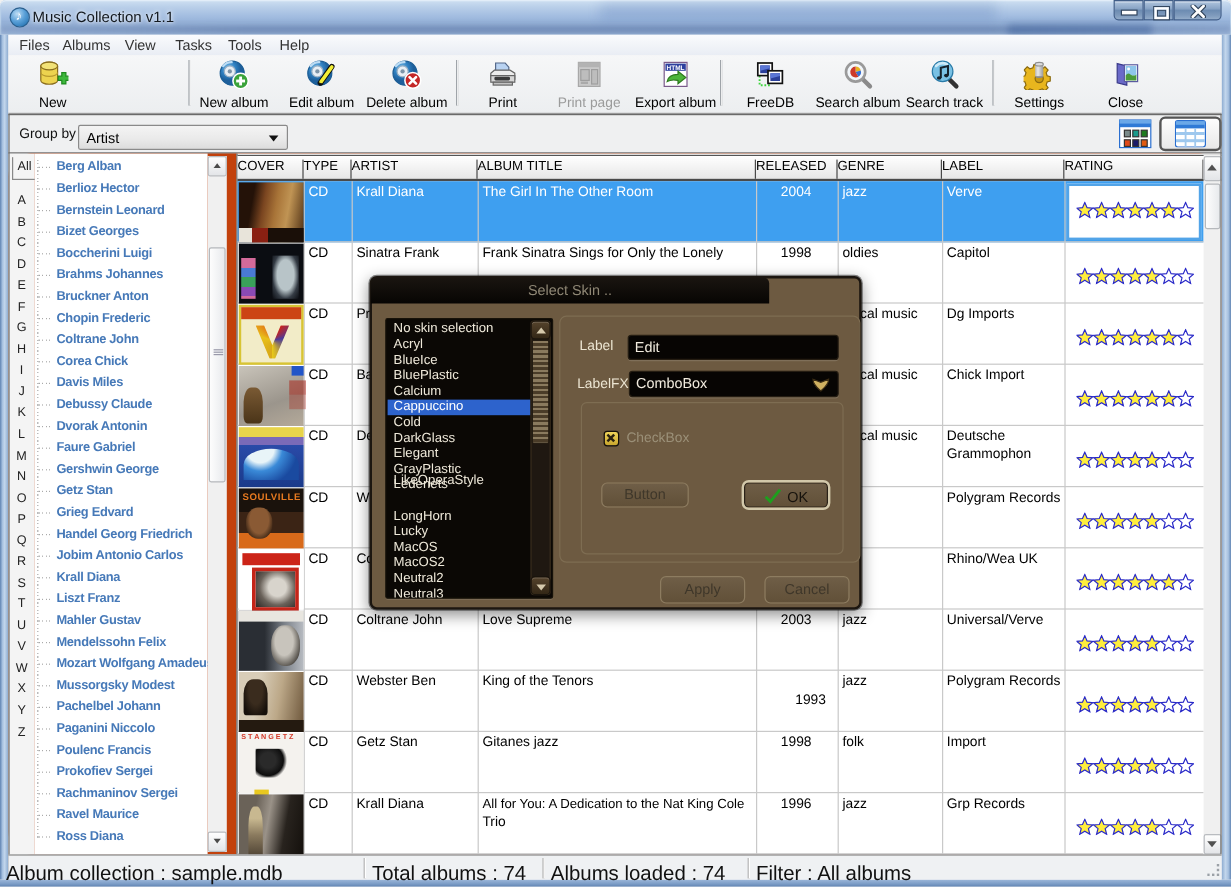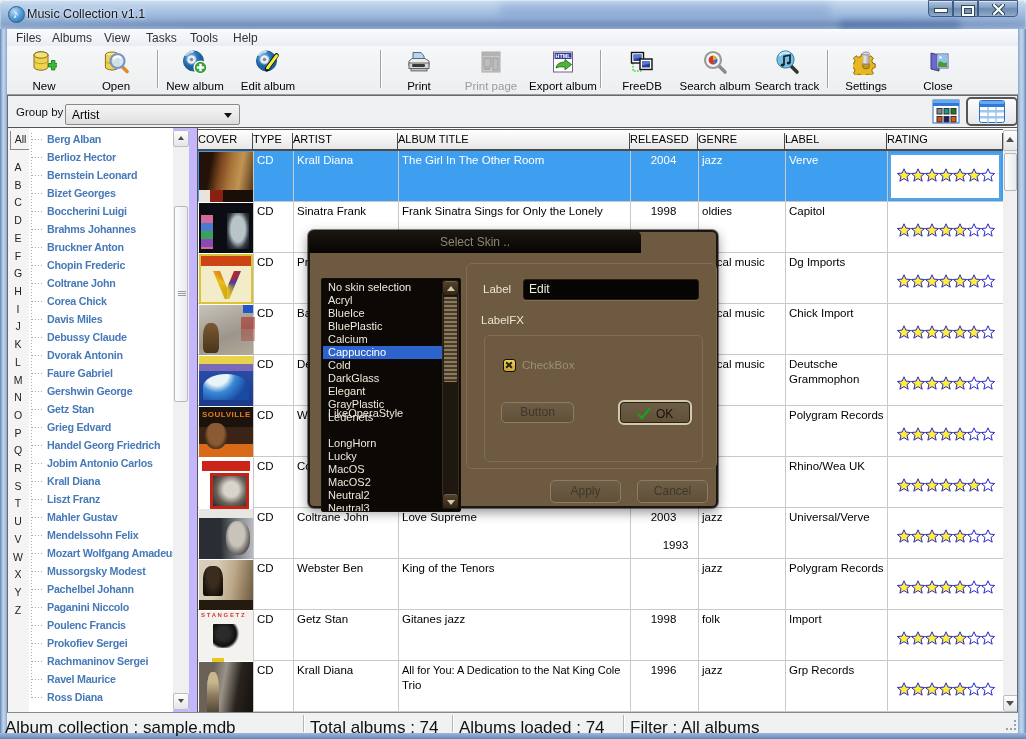--- a/index.html
+++ b/index.html
@@ -35,21 +35,21 @@
 .tbtn.dis .lbl{color:#9b9b9b;}
 .tsep{position:absolute;top:4px;width:1px;height:38px;background:#9fa4a9;border-right:1px solid #fff;}
 
 #groupbar{left:7px;top:95px;width:1011px;height:33px;background:#eff0f1;border-top:1px solid #6a6a6a;border-bottom:1px solid #555;box-sizing:border-box;}
 #groupbar .lab{position:absolute;left:9px;top:10px;font-size:11.5px;color:#111;}
 #gcombo{position:absolute;left:58px;top:8px;width:175px;height:21px;background:linear-gradient(#f4f4f4,#e9e9e9 60%,#dcdcdc);border:1px solid #8a8a8a;border-radius:2px;box-sizing:border-box;}
 #gcombo .txt{position:absolute;left:6px;top:3px;font-size:12px;color:#000;}
 #gcombo .arr{position:absolute;right:7px;top:8px;width:0;height:0;border-left:4px solid transparent;border-right:4px solid transparent;border-top:5px solid #111;}
 #vbtn2{position:absolute;left:959px;top:1px;width:52px;height:29px;border:2px solid #555;border-radius:5px;background:linear-gradient(#fdfdfd,#e8e8e8);box-sizing:border-box;}
 
-#content{left:7px;top:128px;width:1011px;height:584px;background:#c4b5fd;border-radius:19px;}
+#content{left:7px;top:128px;width:1011px;height:584px;background:#c2410c;border-radius:19px;}
 #alpha{position:absolute;left:0;top:0;width:22px;height:584px;background:#f4f4f4;}
 #alpha div{position:absolute;left:0;width:22px;text-align:center;font-size:10.5px;color:#222;}
 #artists{position:absolute;left:22px;top:0;width:144px;height:584px;background:#fff;}
 #artists div{position:absolute;left:18px;font-size:10.7px;font-weight:bold;color:#4679b8;white-space:nowrap;letter-spacing:-0.25px;}
 #artists div:before{content:"";position:absolute;left:-15px;top:6px;width:12px;height:1px;background-image:repeating-linear-gradient(90deg,#aaa 0 1px,transparent 1px 3px);}
 #treeline{position:absolute;left:24px;top:5px;width:1px;height:566px;background-image:repeating-linear-gradient(180deg,#aaa 0 1px,transparent 1px 3px);}
 
 .sb{position:absolute;background:#f0f0f0;}
 .sb .btn{position:absolute;left:0;width:100%;height:17px;background:linear-gradient(#fefefe,#e3e5e8);border:1px solid #b9bcc0;border-radius:2px;box-sizing:border-box;}
 .sb .thumb{position:absolute;left:1px;background:linear-gradient(90deg,#fdfdfd,#e8eaed);border:1px solid #b5b8bc;border-radius:2px;box-sizing:border-box;}
@@ -98,21 +98,21 @@
 #cov10{background:#f4f2ee;}
 #cov10::before{content:"S T A N  G E T Z";position:absolute;left:2px;top:1px;font-size:6px;font-weight:bold;color:#d43a2a;}
 #cov10::after{content:"";position:absolute;left:14px;top:13px;width:26px;height:24px;background:radial-gradient(circle at 40% 40%,#2a2a2a 0 30%,#0e0e0e 60%,#f4f2ee 75%);box-shadow:-8px 27px 0 -7px #e8c820;}
 #cov11{background:linear-gradient(100deg,#6a6258 0 25%,#9a9288 45%,#28231e 70%,#14100c 100%);}
 #cov11::before{content:"";position:absolute;left:8px;top:10px;width:12px;height:40px;background:linear-gradient(#c8b890 0 25%,#8a7a5e 60%,#544838);border-radius:40% 40% 0 0;}
 
 
 #dlg{left:308px;top:230px;width:410px;height:278px;background:#6d5a41;border:2px solid #1c1610;border-radius:6px;box-shadow:0 0 0 1px rgba(0,0,0,0.45),0 4px 12px rgba(0,0,0,0.45);box-sizing:border-box;}
 #dlg-title{position:absolute;left:-1px;top:-1px;width:332px;height:22px;background:linear-gradient(#1a1510,#070503);border-radius:5px 5px 0 0;}
 #dlg-title span{position:absolute;width:100%;top:4px;text-align:center;font-size:12px;color:#8f8775;}
-#dlg-list{position:absolute;left:11px;top:33px;width:138px;height:232px;background:#0b0805;border:1px solid #171209;border-radius:2px;box-shadow:0 1px 0 rgba(255,255,255,0.1);overflow:hidden;margin-top:13px;}
+#dlg-list{position:absolute;left:11px;top:33px;width:138px;height:232px;background:#0b0805;border:1px solid #171209;border-radius:2px;box-shadow:0 1px 0 rgba(255,255,255,0.1);overflow:hidden;}
 #dlg-list .it{position:absolute;left:1px;width:119px;height:13px;padding-left:5px;font-size:11px;line-height:13px;color:#efe9da;white-space:nowrap;overflow:hidden;box-sizing:border-box;}
 #dlg-list .it.sel{background:#2d63cc;color:#fff;}
 #dlg-sb{position:absolute;right:1px;top:1px;width:17px;height:229px;background:#1f1811;border-radius:3px;border:1px solid #3a2e1e;box-sizing:border-box;}
 #dlg-thumb{position:absolute;right:2px;top:17px;width:15px;height:87px;background:repeating-linear-gradient(180deg,#8a7a5e 0 2px,#4a3c28 2px 4px);border:1px solid #241c12;border-radius:2px;box-sizing:border-box;}
 .dlg-sbtn{position:absolute;left:0;width:17px;height:16px;background:linear-gradient(#55432c,#332716);border:1px solid #1a140c;border-radius:4px;box-shadow:inset 0 1px 0 rgba(255,255,255,0.18);box-sizing:border-box;}
 #dlg-panel{position:absolute;left:156px;top:31px;width:249px;height:204px;border:1px solid #7e6d52;border-radius:6px;}
 #dlg .flab{position:absolute;font-size:11.5px;color:#ece5d2;}
 .dfield{position:absolute;background:#070503;border:1px solid #251d12;border-radius:3px;box-shadow:0 1px 0 rgba(255,255,255,0.13);box-sizing:border-box;}
 .dfield span{position:absolute;left:5px;top:2px;font-size:12px;color:#f2ecdf;}
 #dlg-group{position:absolute;left:174px;top:103px;width:217px;height:125px;border:1px solid #7e6d52;border-radius:5px;}
@@ -169,28 +169,20 @@
 <div class="abs" id="toolbar">
 <div class="tbtn" style="left:1px"><svg width="26" height="26" viewBox="0 0 26 26">
 <ellipse cx="10" cy="6" rx="7" ry="3.2" fill="#f7e98a" stroke="#8a6d1d"></ellipse>
 <path d="M3 6 v12 a7 3.2 0 0 0 14 0 V6" fill="#edd34f" stroke="#8a6d1d"></path>
 <path d="M3 11.5 a7 3.2 0 0 0 14 0" fill="none" stroke="#b89a2e"></path>
 <ellipse cx="10" cy="6" rx="7" ry="3.2" fill="#f2e277" stroke="#8a6d1d"></ellipse>
 <g stroke="#1e8a1e" stroke-width="1">
           <path d="M17.5 14.5 h3 v-3 h3.4 v3 h3 v3.4 h-3 v3 h-3.4 v-3 h-3 Z" fill="#3db83d"></path>
         </g>
 </svg><div class="lbl">New</div></div>
-<div class="tbtn" style="left:73px"><svg width="26" height="26" viewBox="0 0 26 26">
-<ellipse cx="9" cy="6" rx="6.6" ry="3" fill="#f7e98a" stroke="#8a6d1d"></ellipse>
-<path d="M2.4 6 v12 a6.6 3 0 0 0 13.2 0 V6" fill="#edd34f" stroke="#8a6d1d"></path>
-<path d="M2.4 11.5 a6.6 3 0 0 0 13.2 0" fill="none" stroke="#b89a2e"></path>
-<line x1="19" y1="17.5" x2="24" y2="22.5" stroke="#e08a28" stroke-width="3.6" stroke-linecap="round"></line>
-<circle cx="14.5" cy="12" r="7" fill="#cfe6f8" fill-opacity="0.88" stroke="#7a96c8" stroke-width="2.2"></circle>
-<path d="M10.5 9.5 a5 5 0 0 1 7 -0.8" fill="none" stroke="#fff" stroke-width="2" stroke-linecap="round"></path>
-</svg><div class="lbl">Open</div></div>
 <div class="tbtn" style="left:152px"><svg width="26" height="26" viewBox="0 0 26 26">
 <defs>
           <radialGradient id="cdg" cx="0.35" cy="0.3">
             <stop offset="0" stop-color="#7ec0ea"></stop>
             <stop offset="0.6" stop-color="#2e7fc0"></stop>
             <stop offset="1" stop-color="#1d5f9b"></stop>
           </radialGradient>
         </defs>
 <circle cx="11.5" cy="12" r="10" fill="url(#cdg)" stroke="#1c5e96"></circle>
 <circle cx="9.5" cy="10.5" r="4.6" fill="#e8eef4" stroke="#9ab0c4"></circle>
@@ -202,20 +194,28 @@
 </svg><div class="lbl">New album</div></div>
 <div class="tbtn" style="left:225px"><svg width="26" height="26" viewBox="0 0 26 26">
 <circle cx="11.5" cy="12" r="10" fill="url(#cdg)" stroke="#1c5e96"></circle>
 <circle cx="9.5" cy="10.5" r="4.6" fill="#e8eef4" stroke="#9ab0c4"></circle>
 <circle cx="9.5" cy="10.5" r="1.8" fill="#7d94a8"></circle>
 <path d="M4 6 a9 9 0 0 1 7 -3.2" fill="none" stroke="#bcdcf4" stroke-width="2" stroke-linecap="round"></path>
 <line x1="12" y1="20" x2="21.5" y2="6.5" stroke="#111" stroke-width="4.6" stroke-linecap="round"></line>
 <line x1="12.5" y1="19.2" x2="21.5" y2="6.8" stroke="#f3ef37" stroke-width="3" stroke-linecap="round"></line>
 <path d="M10.5 22.5 l1.8 -2.6 2.4 1.7 Z" fill="#111"></path>
 </svg><div class="lbl">Edit album</div></div>
+<div class="tbtn" style="left:296px"><svg width="26" height="26" viewBox="0 0 26 26">
+<circle cx="11.5" cy="12" r="10" fill="url(#cdg)" stroke="#1c5e96"></circle>
+<circle cx="9.5" cy="10.5" r="4.6" fill="#e8eef4" stroke="#9ab0c4"></circle>
+<circle cx="9.5" cy="10.5" r="1.8" fill="#7d94a8"></circle>
+<path d="M4 6 a9 9 0 0 1 7 -3.2" fill="none" stroke="#bcdcf4" stroke-width="2" stroke-linecap="round"></path>
+<circle cx="18" cy="18" r="6.6" fill="#c42727" stroke="#fff" stroke-width="1.3"></circle>
+<path d="M15.3 15.3 l5.4 5.4 M20.7 15.3 l-5.4 5.4" stroke="#fff" stroke-width="2.2" stroke-linecap="round"></path>
+</svg><div class="lbl">Delete album</div></div>
 <div class="tbtn" style="left:376px"><svg width="26" height="26" viewBox="0 0 26 26">
 <path d="M7 10 L7 3.5 L15 3.5 L18 7 L18 10 Z" fill="#b9d3f2" stroke="#55698a"></path>
 <path d="M3 12 L6 9.5 H19 L23 12 V17 H3 Z" fill="#ececec" stroke="#666"></path>
 <rect x="3" y="14" width="20" height="5.5" fill="#d6d6d6" stroke="#666"></rect>
 <rect x="6" y="15" width="13" height="3" rx="1.2" fill="#3a3a3a"></rect>
 <rect x="5" y="19.5" width="16" height="2.4" fill="#c2c2c2" stroke="#666"></rect>
 </svg><div class="lbl">Print</div></div>
 <div class="tbtn dis" style="left:448px"><svg width="26" height="26" viewBox="0 0 26 26">
 <rect x="4" y="3" width="18" height="20" fill="#c9c9c9" stroke="#a8a8a8"></rect>
 <rect x="4" y="3" width="18" height="4" fill="#b3b3b3"></rect>
@@ -542,21 +542,21 @@
         <use href="#star" x="28" fill="#ffee3c" stroke="#2a2ac8"></use>
         <use href="#star" x="42" fill="#ffee3c" stroke="#2a2ac8"></use>
         <use href="#star" x="56" fill="#ffee3c" stroke="#2a2ac8"></use>
         <use href="#star" x="70" fill="#ffffff" stroke="#2a2ac8"></use>
         <use href="#star" x="84" fill="#ffffff" stroke="#2a2ac8"></use>
       </svg>
 <div class="cover" id="cov9" style="top:432px"></div>
 <div class="cell" style="left:59px;top:434px">CD</div>
 <div class="cell" style="left:99px;top:434px">Webster Ben</div>
 <div class="cell" style="left:204px;top:434px">King of the Tenors</div>
-<div class="cell" style="left:432px;width:91px;top:411px;text-align:center">1993</div>
+<div class="cell" style="left:432px;width:91px;top:450px;text-align:center">1993</div>
 <div class="cell" style="left:504px;top:434px">jazz</div>
 <div class="cell" style="left:591px;top:434px">Polygram Records</div>
 <svg class="stars" style="left:699px;top:452px" width="98" height="14">
         <use href="#star" x="0" fill="#ffee3c" stroke="#2a2ac8"></use>
         <use href="#star" x="14" fill="#ffee3c" stroke="#2a2ac8"></use>
         <use href="#star" x="28" fill="#ffee3c" stroke="#2a2ac8"></use>
         <use href="#star" x="42" fill="#ffee3c" stroke="#2a2ac8"></use>
         <use href="#star" x="56" fill="#ffee3c" stroke="#2a2ac8"></use>
         <use href="#star" x="70" fill="#ffffff" stroke="#2a2ac8"></use>
         <use href="#star" x="84" fill="#ffffff" stroke="#2a2ac8"></use>
@@ -647,20 +647,26 @@
 <div class="dlg-sbtn" style="top:214px;left:120px">
         <div style="position:absolute;left:3.5px;top:5.5px;width:0;height:0;border-left:4.5px solid transparent;border-right:4.5px solid transparent;border-top:5.5px solid #d5c9ac;"></div>
       </div>
 </div>
 <div id="dlg-panel"></div>
 <div class="flab" style="left:173px;top:51px">Label</div>
 <div class="dfield" style="left:213px;top:47px;width:176px;height:21px">
       <span>Edit</span>
     </div>
 <div class="flab" style="left:171px;top:82px">LabelFX</div>
+<div class="dfield" style="left:214px;top:77px;width:175px;height:22px">
+      <span>ComboBox</span>
+<svg style="position:absolute;right:6px;top:3px" width="16" height="15" viewBox="0 0 16 15">
+        <path d="M1.5 3 L8 5.6 L14.5 3 C14.5 7.5 11 10 8 12.8 C5 10 1.5 7.5 1.5 3 Z" fill="#cfb060" stroke="#3a2c14"></path>
+      </svg>
+</div>
 <div id="dlg-group"></div>
 <div id="dlg-check"></div>
 <div class="flab" style="left:212px;top:127px;color:#9b9078">CheckBox</div>
 <div class="dbtn" style="left:191px;top:170px;width:73px;height:21px;line-height:19px">Button</div>
 <div id="dlg-ok">
       <svg style="position:absolute;left:16px;top:4px" width="16" height="15" viewBox="0 0 16 15">
         <path d="M2 8 L6 12 L14 2" fill="none" stroke="#1e9e1e" stroke-width="2.4"></path>
       </svg>
       <span style="position:absolute;left:36px;top:5px">OK</span>
     </div>

